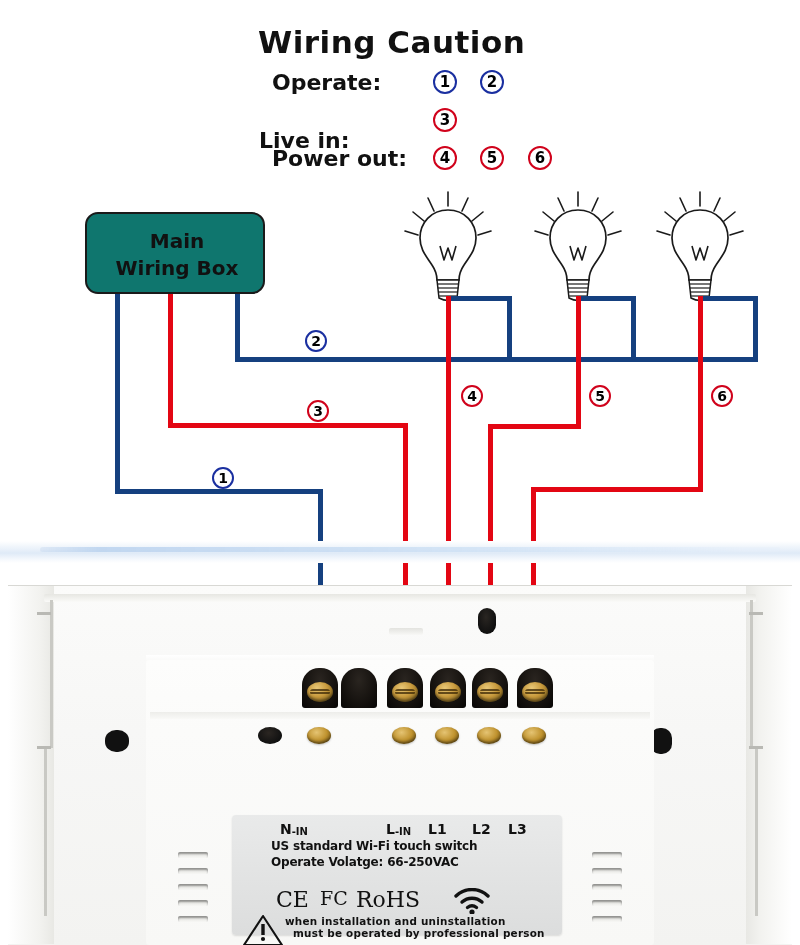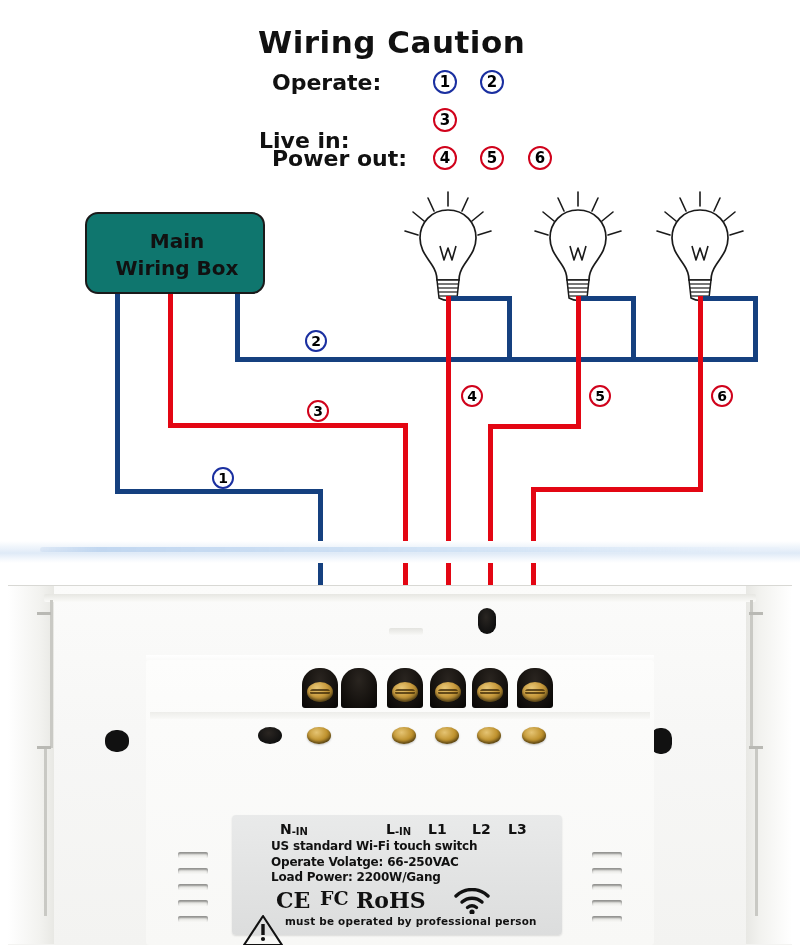--- a/index.html
+++ b/index.html
@@ -110,21 +110,21 @@
          box-sizing:border-box;}
   .lab-pins{position:absolute;left:0;top:6px;width:330px;height:17px;text-align:right;}
   .pin{position:absolute;font-size:14px;font-weight:bold;color:#111;
        font-family:"DejaVu Sans","Liberation Sans",sans-serif;white-space:nowrap;}
   .pin sub{font-size:10px;vertical-align:baseline;position:relative;top:1px;}
   .lab-lines{position:absolute;left:39px;top:24px;width:300px;
         font-size:12px;font-weight:bold;color:#111;line-height:15.5px;
         letter-spacing:-.2px;
         font-family:"DejaVu Sans","Liberation Sans",sans-serif;}
   .marks{position:absolute;left:44px;top:72px;height:26px;}
-  .mk{position:absolute;font-size:22px;font-weight:bold;color:#111;
+  .mk{position:absolute;font-size:22px;font-weight:normal;color:#111;
       font-family:"DejaVu Serif","Liberation Serif",serif;text-align:right;}
   .caution{position:absolute;left:53px;top:101px;width:275px;
         font-size:10.4px;font-weight:bold;color:#111;line-height:11.6px;
         letter-spacing:.25px;
         font-family:"DejaVu Sans","Liberation Sans",sans-serif;}
   .caution div:nth-child(2){padding-left:8px;}
   .caution div:nth-child(3){padding-left:12px;}
 </style>
 </head>
 <body>
@@ -336,21 +336,20 @@
       <span class="pin" style="left:48px;">N<sub>-IN</sub></span>
       <span class="pin" style="left:154px;">L<sub>-IN</sub></span>
       <span class="pin" style="left:196px;">L1</span>
       <span class="pin" style="left:240px;">L2</span>
       <span class="pin" style="left:276px;">L3</span>
     </div>
 
     <div class="lab-lines">
       <div>US standard Wi-Fi touch switch</div>
       <div>Operate Volatge: 66-250VAC</div>
-      <div>Load Power: 2200W/Gang</div>
     </div>
 
     <div class="marks">
       <span class="mk" style="left:0;top:0;">CE</span>
       <span class="mk" style="left:44px;top:0;font-size:19px;">FC</span>
       <span class="mk" style="left:80px;top:0;">RoHS</span>
       <span style="position:absolute;left:177px;top:1px;">
         <svg width="38" height="26" viewBox="0 0 38 26">
           <path d="M3 8 A23 23 0 0 1 35 8" fill="none" stroke="#111" stroke-width="3.4" stroke-linecap="round"></path>
           <path d="M9 14 A15 15 0 0 1 29 14" fill="none" stroke="#111" stroke-width="3.4" stroke-linecap="round"></path>
@@ -362,17 +361,18 @@
 
     <span style="position:absolute;left:10px;top:99px;">
       <svg width="42" height="34" viewBox="0 0 42 34">
         <path d="M21 2 L40 31 L2 31 Z" fill="none" stroke="#111" stroke-width="2.1" stroke-linejoin="round"></path>
         <rect x="19.3" y="10" width="3.4" height="11" fill="#111"></rect>
         <circle cx="21" cy="25" r="2.1" fill="#111"></circle>
       </svg>
     </span>
 
     <div class="caution">
+      <div>when installation and uninstallation</div>
       <div>must be operated by professional person</div>
     </div>
   </div>
 
 </div>
 
 </body></html>

